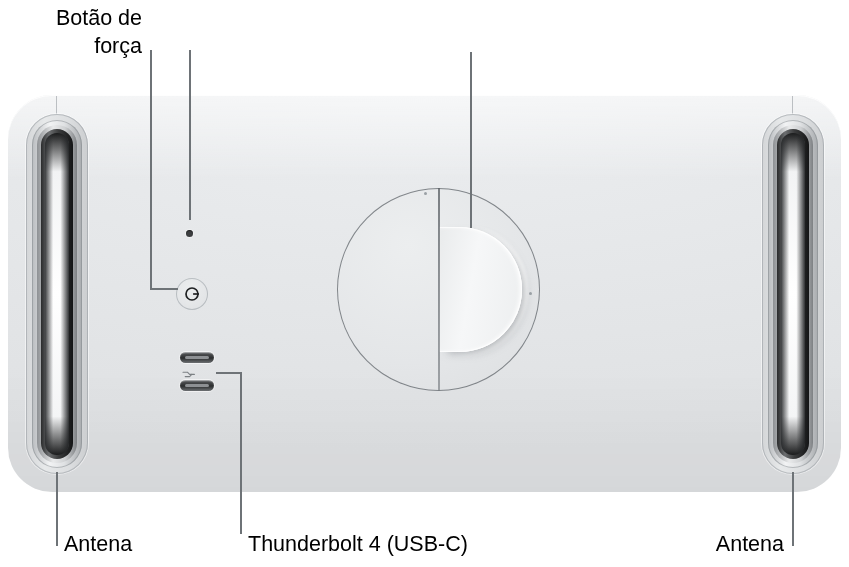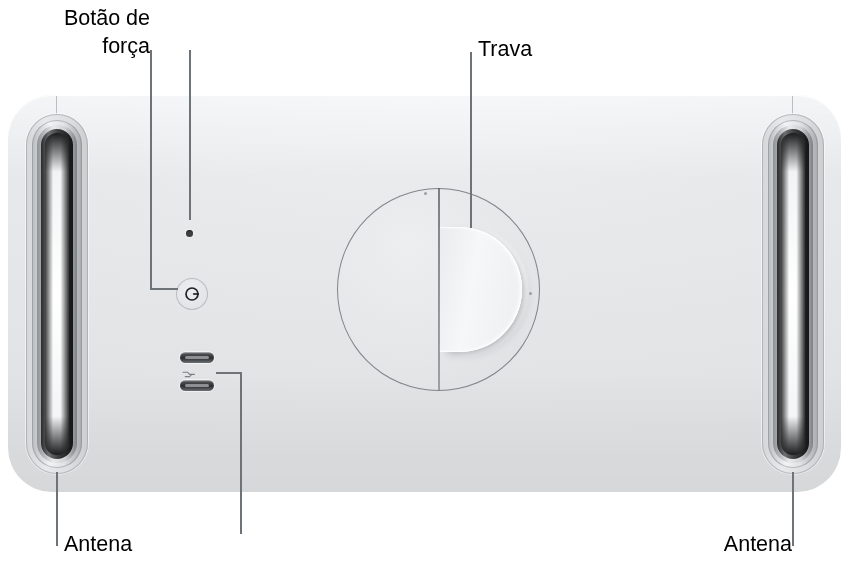--- a/index.html
+++ b/index.html
@@ -194,21 +194,21 @@
   .leader-h { height: 2px; }
 
   
   .label {
     position: absolute;
     color: #000000;
     font-size: 21.5px;
     line-height: 28px;
     white-space: pre-line;
   }
-  .label.right { text-align: right; padding-left: 8px; }
+  .label.right { text-align: right; }
   .label.left  { text-align: left;  }
 </style>
 </head>
 <body>
 
 <div id="stage">
 
   <div class="chassis">
     <div class="chassis-sheen"></div>
   </div>
@@ -271,20 +271,20 @@
 
   <div class="leader leader-h" style="left:216px; top:372px; width:26px;"></div>
   <div class="leader leader-v" style="left:240px; top:372px; height:162px;"></div>
 
   <div class="leader leader-v" style="left:792px; top:472px; height:74px;"></div>
 
   <div class="label right" style="left:0px; top:4px; width:142px;">Botão de
 força</div>
 
 
-  <div class="label left" style="left:478px; top:35px; width:160px;">Trava</div>
 
   <div class="label left" style="left:64px; top:530px; width:160px;">Antena</div>
 
+  <div class="label left" style="left:248px; top:530px; width:330px;">Thunderbolt 4 (USB-C)</div>
 
   <div class="label right" style="left:624px; top:530px; width:160px;">Antena</div>
 
 </div>
 
 </body></html>

